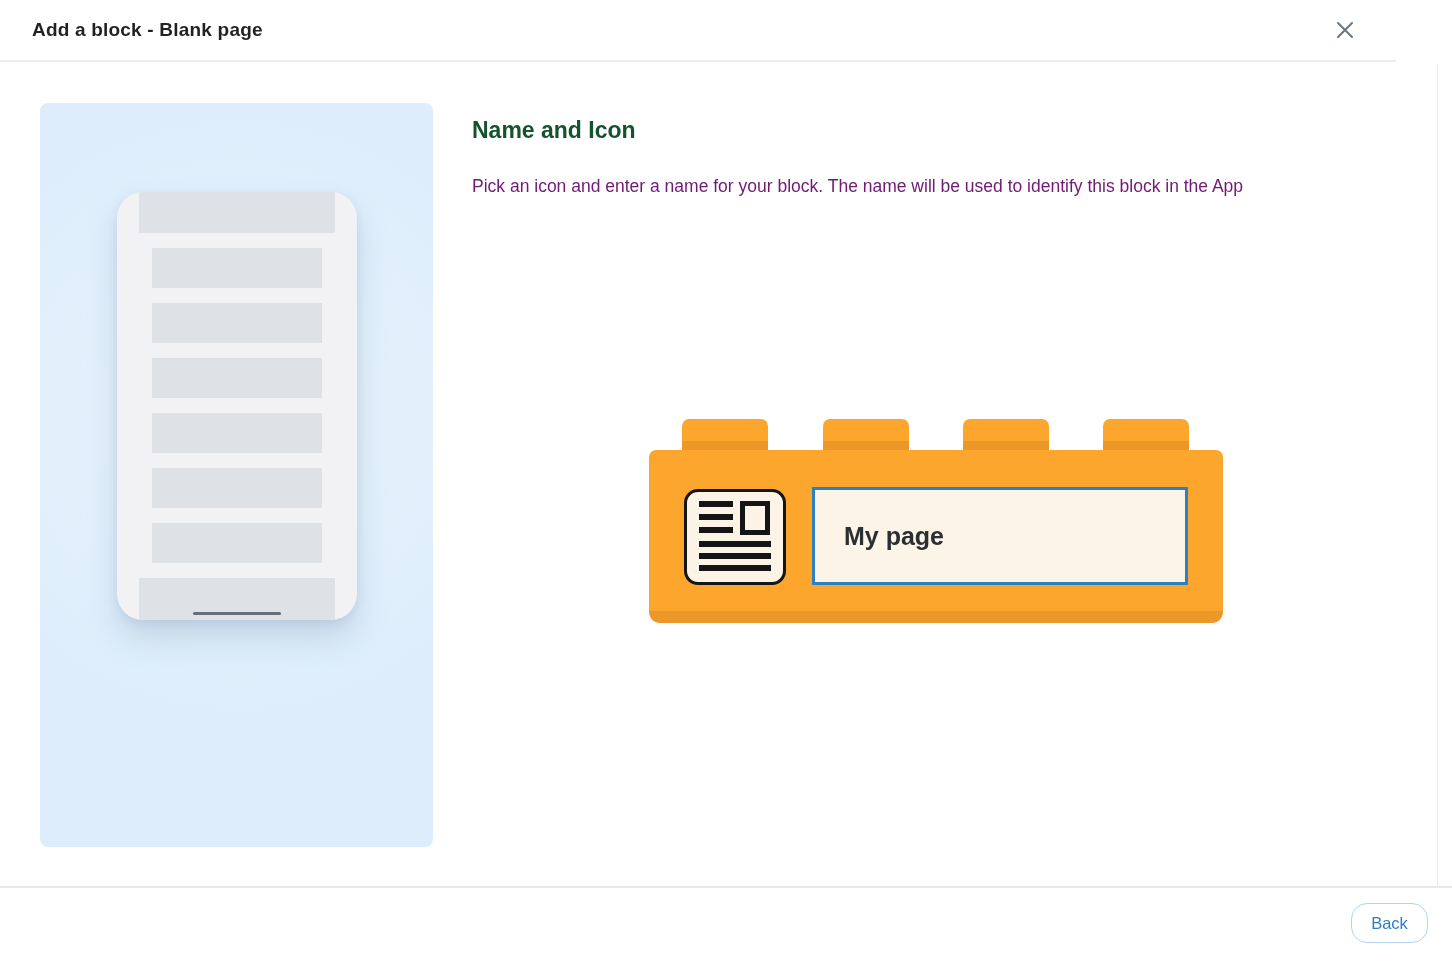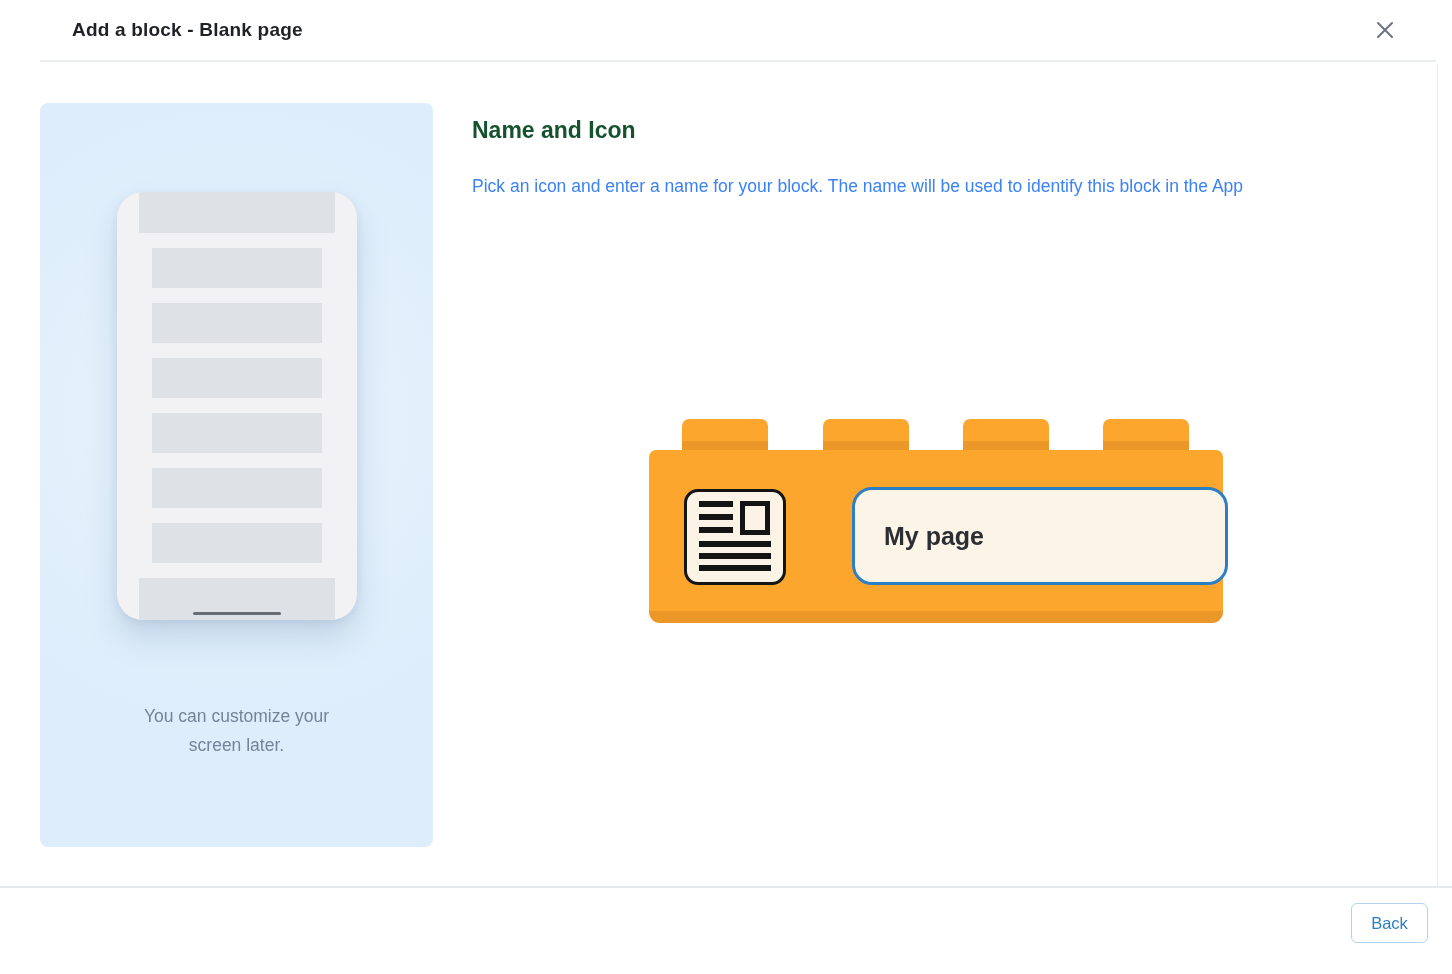--- a/index.html
+++ b/index.html
@@ -12,21 +12,20 @@
     color: #22262b;
   }
 
   
   .modal-header {
     position: absolute; left: 0; top: 0; width: 1396px; height: 62px;
     border-bottom: 2px solid #e9edf0;
     display: flex; align-items: center; justify-content: space-between;
     padding: 0 36px 0 32px;
     background: #ffffff;
-    margin-left: 40px;
   }
   .modal-title {
     font-size: 19px; font-weight: 700; color: #1f2125; letter-spacing: 0.2px;
   }
   .close-btn {
     background: none; border: none; cursor: pointer;
     width: 30px; height: 30px; display: flex; align-items: center; justify-content: center;
     padding: 0;
   }
   .close-btn svg { display: block; }
@@ -58,21 +57,21 @@
     font-size: 17.5px; line-height: 29px; color: #76839a;
   }
 
   
   .section-heading {
     position: absolute; left: 472px; top: 117px;
     font-size: 23px; font-weight: 700; color: #14532d;
   }
   .section-description {
     position: absolute; left: 472px; top: 172px; width: 910px;
-    font-size: 17.5px; line-height: 29px; color: #3b82f6;
+    font-size: 17.5px; line-height: 29px; color: #701a75;
   }
 
   
   .brick {
     position: absolute; left: 649px; top: 419px; width: 574px; height: 204px;
   }
   .stud {
     position: absolute; top: 0; width: 86px; height: 31px;
     background: linear-gradient(#fda62e 0 22px, #ec9829 22px);
     border-radius: 7px 7px 0 0;
@@ -87,44 +86,43 @@
   .icon-picker {
     position: absolute; left: 35px; top: 39px; width: 102px; height: 96px;
     background: #fbf3e5;
     border: 3px solid #151515; border-radius: 14px;
     display: flex; align-items: center; justify-content: center;
     cursor: pointer; padding: 0;
   }
   .block-name-input {
     position: absolute; left: 163px; top: 37px; width: 376px; height: 98px;
     background: #fbf4e7;
-    border: 3px solid #2d7fc3; border-radius: 20px;
+    border: 3px solid #2d7fc3; border-radius: 0;
     padding: 0 20px 0 29px;
     font-family: "Liberation Sans", sans-serif;
     font-size: 25px; font-weight: 700; color: #2b2e33;
     outline: none;
-    margin-left: 40px;
   }
 
   
   .scroll-gutter-line {
     position: absolute; left: 1437px; top: 64px; width: 1px; height: 822px;
     background: #e6e9ed;
   }
 
   
   .modal-footer {
     position: absolute; left: 0; top: 886px; width: 1452px; height: 88px;
     border-top: 2px solid #e5e9ec;
     background: #ffffff;
     display: flex; align-items: flex-start; justify-content: flex-end;
     gap: 12px; padding: 15px 24px 0 0;
   }
   .btn {
-    height: 40px; border-radius: 6px; font-family: "Liberation Sans", sans-serif;
+    height: 40px; border-radius: 16px; font-family: "Liberation Sans", sans-serif;
     font-size: 16.5px; cursor: pointer; display: flex; align-items: center; justify-content: center;
   }
   .btn-back {
     width: 77px; background: #ffffff; color: #2e80c6;
     border: 1px solid #b3d3ee;
   }
   .btn-primary {
     width: 157px; background: #2a81c6; color: #ffffff; border: none;
   }
 </style>
@@ -146,24 +144,20 @@
   <div class="phone">
     <div class="phone-bar bar-top"></div>
     <div class="phone-bar bar-mid" style="top:56px"></div>
     <div class="phone-bar bar-mid" style="top:111px"></div>
     <div class="phone-bar bar-mid" style="top:166px"></div>
     <div class="phone-bar bar-mid" style="top:221px"></div>
     <div class="phone-bar bar-mid" style="top:276px"></div>
     <div class="phone-bar bar-mid" style="top:331px"></div>
     <div class="phone-bar bar-bottom"></div>
     <div class="home-indicator"></div>
-  </div>
-  <div class="preview-caption">
-    <div>You can customize your</div>
-    <div>screen later.</div>
   </div>
 </div>
 
 <h2 class="section-heading">Name and Icon</h2>
 <div class="section-description">
   <div>Pick an icon and enter a name for your block. The name will be used to identify this block in the App</div>
 </div>
 
 <div class="brick">
   <div class="stud stud-1"></div>

